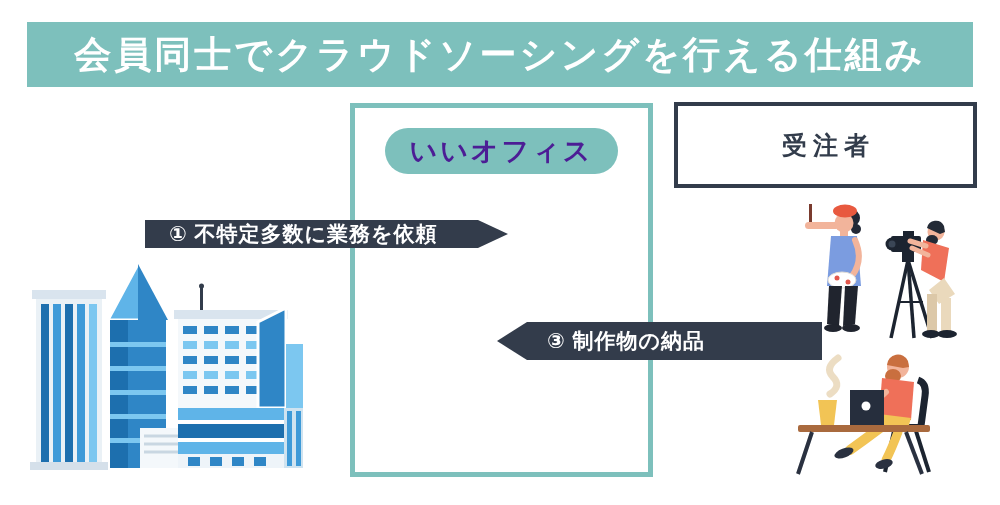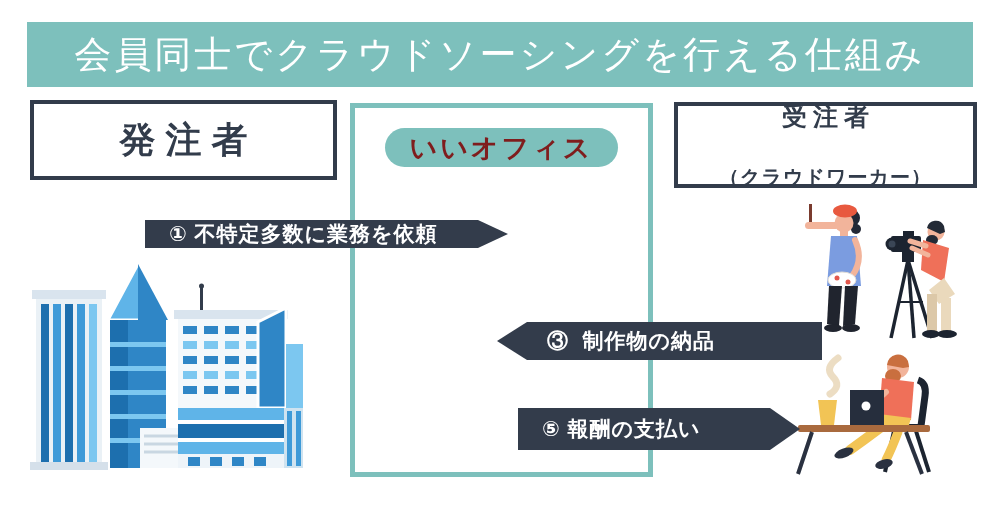--- a/index.html
+++ b/index.html
@@ -4,38 +4,38 @@
 <style>
   * { margin:0; padding:0; box-sizing:border-box; }
   html,body { background:#ffffff; }
   body { font-family:"Liberation Sans","DejaVu Sans",sans-serif; }
   .canvas { position:relative; width:1000px; height:505px; background:#fff; overflow:hidden; }
 
   
   .title-banner {
     position:absolute; left:27px; top:22px; width:946px; height:65px;
     background:#7dc0bc; color:#fff; display:flex; align-items:center; justify-content:center;
-    font-size:37px; font-weight:normal; letter-spacing:3px;
+    font-size:37px; font-weight:bold; letter-spacing:3px;
   }
 
   
   .client-box {
     position:absolute; left:30px; top:100px; width:307px; height:80px;
     background:#fff; border:4px solid #323c4b; color:#323c4b;
     display:flex; align-items:center; justify-content:center;
     font-size:36px; font-weight:bold; letter-spacing:10px; text-indent:10px;
     z-index:2;
   }
   .platform-box {
     position:absolute; left:350px; top:103px; width:303px; height:374px;
     background:#fff; border:5px solid #7dc0bc; z-index:1;
   }
   .platform-pill {
-    position:absolute; left:30px; top:20px; width:233px; height:39px;
-    background:#7dc0bc; border-radius:23px; color:#7f1d1d;
+    position:absolute; left:30px; top:20px; width:233px; height:46px;
+    background:#7dc0bc; border-radius:23px; color:#4c1d95;
     display:flex; align-items:center; justify-content:center;
     font-size:27px; font-weight:bold; letter-spacing:3px;
   }
   .worker-box {
     position:absolute; left:674px; top:102px; width:303px; height:86px;
     background:#fff; border:4px solid #323c4b; color:#323c4b;
     display:flex; flex-direction:column; align-items:center; justify-content:center;
     font-weight:bold; z-index:2;gap:28px;
   }
   .worker-line1 { font-size:25px; letter-spacing:6px; text-indent:6px; }
@@ -44,49 +44,45 @@
   
   .arrow {
     position:absolute; background:#333c4b; color:#fff; font-weight:bold;
     display:flex; align-items:center; font-size:21px; letter-spacing:1px;
     z-index:5; white-space:nowrap;
   }
   .arrow-right { clip-path:polygon(0 0, calc(100% - 30px) 0, 100% 50%, calc(100% - 30px) 100%, 0 100%); padding-left:24px; }
   .arrow-left  { clip-path:polygon(30px 0, 100% 0, 100% 100%, 30px 100%, 0 50%); padding-left:50px; }
   .step-1 { left:145px; top:220px; width:363px; height:28px; }
   .step-2 { left:497px; top:259px; width:325px; height:41px; }
-  .step-3 { left:497px; top:322px; width:325px; height:38px;font-family:Liberation Mono, monospace; }
+  .step-3 { left:497px; top:322px; width:325px; height:38px; }
   .step-4 { left:146px; top:365px; width:361px; height:38px; }
   .step-5 { left:518px; top:408px; width:282px; height:42px; }
 
   
   .building-illustration { position:absolute; left:28px; top:258px; z-index:3; }
   .creators-illustration { position:absolute; left:795px; top:198px; z-index:3; }
   .deskworker-illustration { position:absolute; left:790px; top:348px; z-index:3; }
 </style>
 </head>
 <body>
 
 <div class="canvas">
 
   <div class="title-banner">会員同士でクラウドソーシングを行える仕組み</div>
 
-  <div class="client-box">
-    <span>発注者</span>
-  </div>
 
   <div class="platform-box">
     <div class="platform-pill">
       <span>いいオフィス</span>
     </div>
   </div>
 
   <div class="worker-box">
     <span class="worker-line1">受注者</span>
-    <span class="worker-line2">（クラウドワーカー）</span>
   </div>
 
   <svg class="building-illustration" width="275" height="218" viewBox="0 0 275 218">
 
     <rect x="4" y="32" width="74" height="9" fill="#d9e4ee"></rect>
     <rect x="8" y="41" width="66" height="167" fill="#eaf1f6"></rect>
     <rect x="13" y="46" width="8" height="158" fill="#1d6fae"></rect>
     <rect x="25" y="46" width="8" height="158" fill="#3e9ad8"></rect>
     <rect x="37" y="46" width="8" height="158" fill="#1d6fae"></rect>
     <rect x="49" y="46" width="8" height="158" fill="#3e9ad8"></rect>
@@ -208,17 +204,14 @@
     <line x1="22" y1="84" x2="8" y2="126" stroke="#2a3140" stroke-width="4"></line>
     <line x1="116" y1="84" x2="132" y2="126" stroke="#2a3140" stroke-width="4"></line>
   </svg>
 
   <div class="arrow arrow-right step-1">
     <span>① 不特定多数に業務を依頼</span>
   </div>
   <div class="arrow arrow-left step-3">
     <span>③ 制作物の納品</span>
   </div>
-  <div class="arrow arrow-right step-5">
-    <span>⑤ 報酬の支払い</span>
-  </div>
 
 </div>
 
 </body></html>

